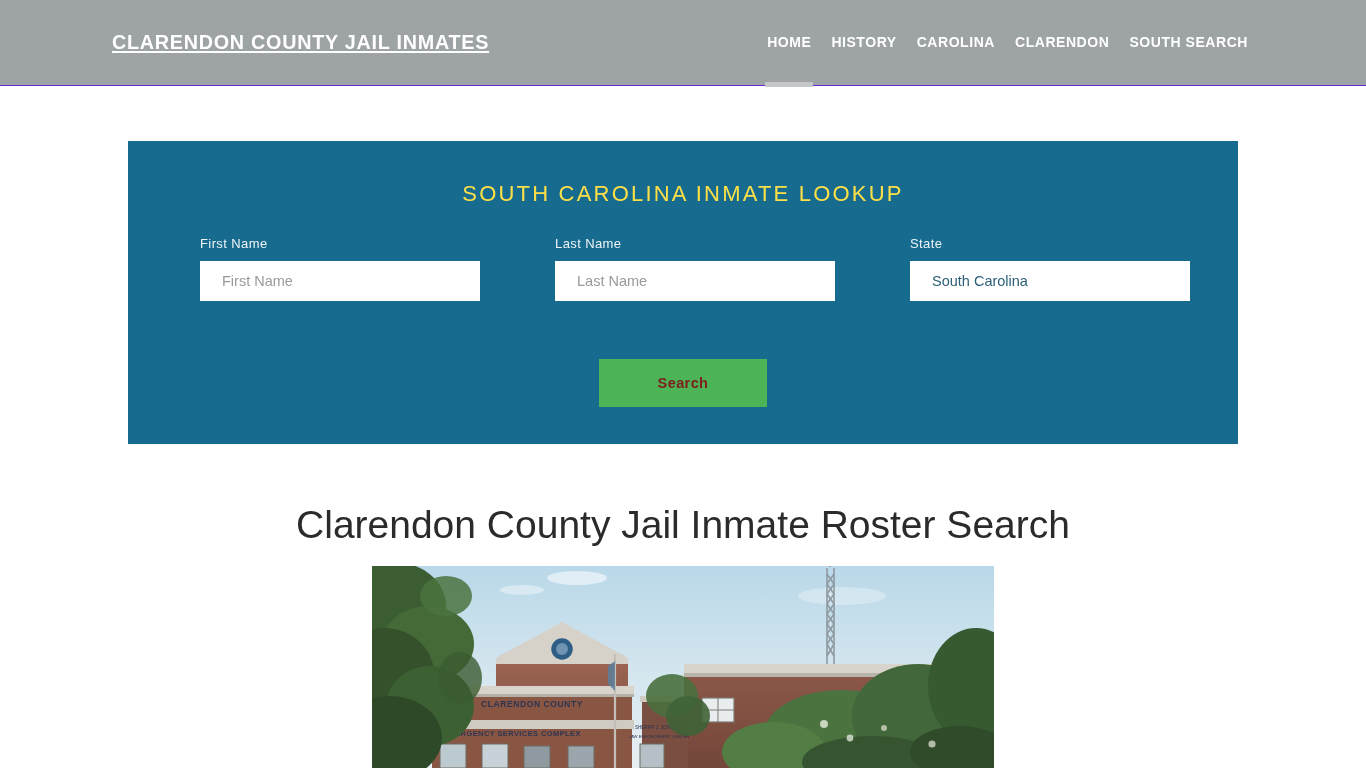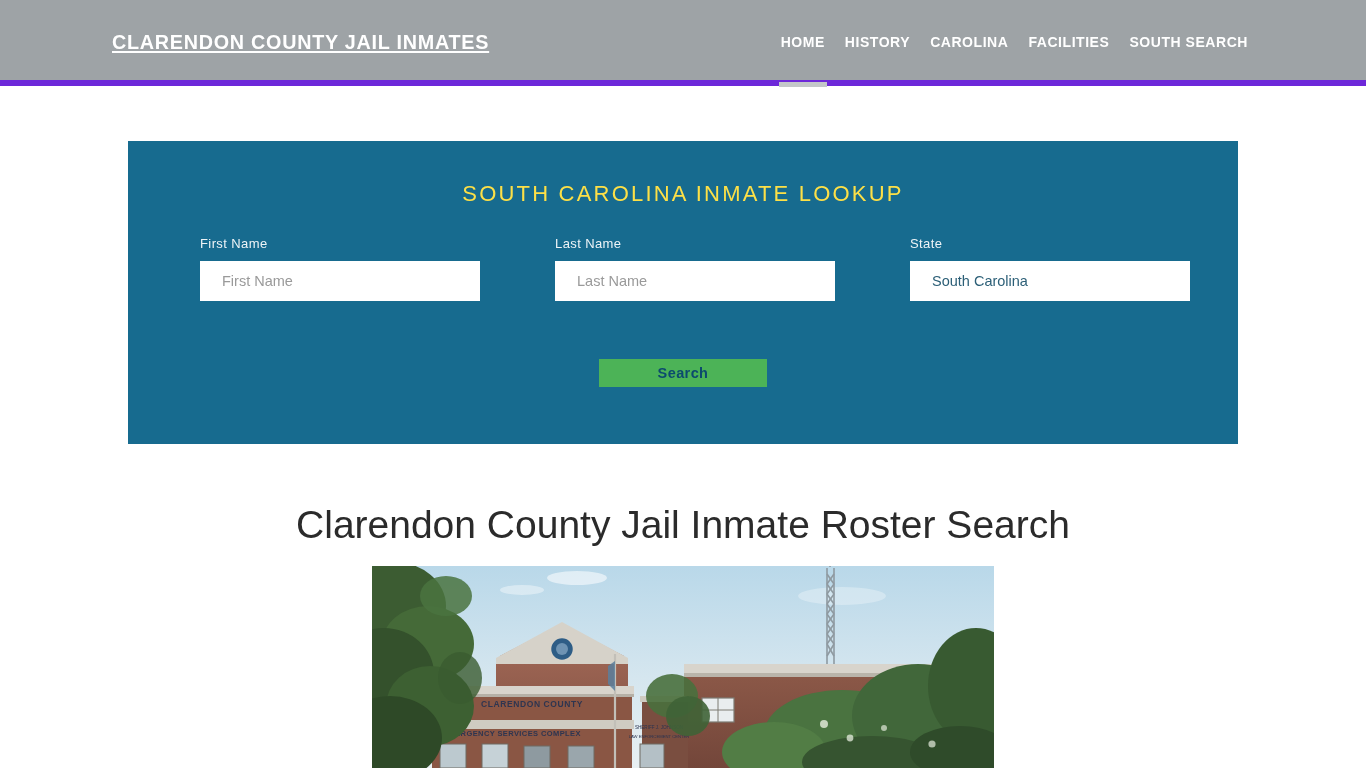--- a/index.html
+++ b/index.html
@@ -9,21 +9,21 @@
     background: #ffffff;
     font-family: "Liberation Sans", sans-serif;
     overflow: hidden;
   }
 
   
   .site-header {
     position: relative;
     width: 1366px; height: 86px;
     background: #9ea3a6;
-    border-bottom: 6px solid #6d28d9;
+    border-bottom: 1px solid #6d28d9;
   }
   .brand {
     position: absolute;
     left: 112px; top: 30px;
     font-size: 21px;
     font-weight: bold;
     letter-spacing: 0.8px;
     color: #ffffff;
     font-family: "Liberation Sans Narrow", "Liberation Sans", sans-serif;
     transform: scaleX(0.94);
@@ -106,24 +106,24 @@
     font-size: 14.5px;
     color: #2c5f77;
     font-family: "Liberation Sans Narrow", "Liberation Sans", sans-serif;
   }
   .field-input::placeholder { color: #9a9a9a; opacity: 1; }
 
   .search-button {
     position: absolute;
     left: 50%; transform: translateX(-50%);
     top: 218px;
-    width: 168px; height: 28px;
+    width: 168px; height: 48px;
     background: #4cb357;
     border: none;
-    color: #0c4a6e;
+    color: #7f1d1d;
     font-size: 14.5px;
     font-weight: bold;
     letter-spacing: 0.4px;
     cursor: pointer;
     font-family: "Liberation Sans Narrow", "Liberation Sans", sans-serif;
   }
 
   
   .page-heading {
     position: absolute;
@@ -149,21 +149,21 @@
 </head>
 <body>
 
 <header class="site-header">
   <a class="brand" href="#">CLARENDON COUNTY JAIL INMATES</a>
 
   <nav class="main-nav">
     <a class="nav-item active" href="#">HOME</a>
     <a class="nav-item" href="#">HISTORY</a>
     <a class="nav-item" href="#">CAROLINA</a>
-    <a class="nav-item" href="#">FACILITIES</a>
+    <a class="nav-item" href="#">CLARENDON</a>
     <a class="nav-item" href="#">SOUTH SEARCH</a>
   </nav>
 </header>
 
 <section class="lookup-panel">
 
   <h2 class="lookup-title">SOUTH CAROLINA INMATE LOOKUP</h2>
 
   <div class="field-row">
 

